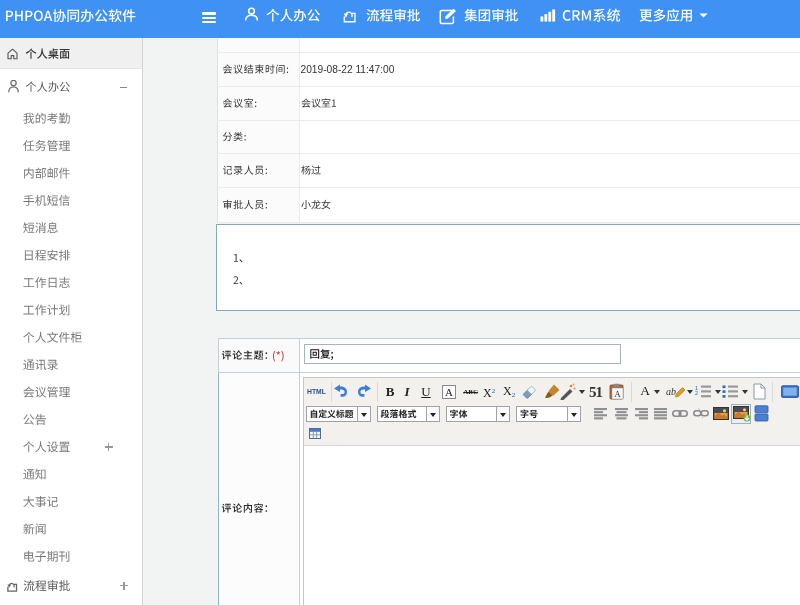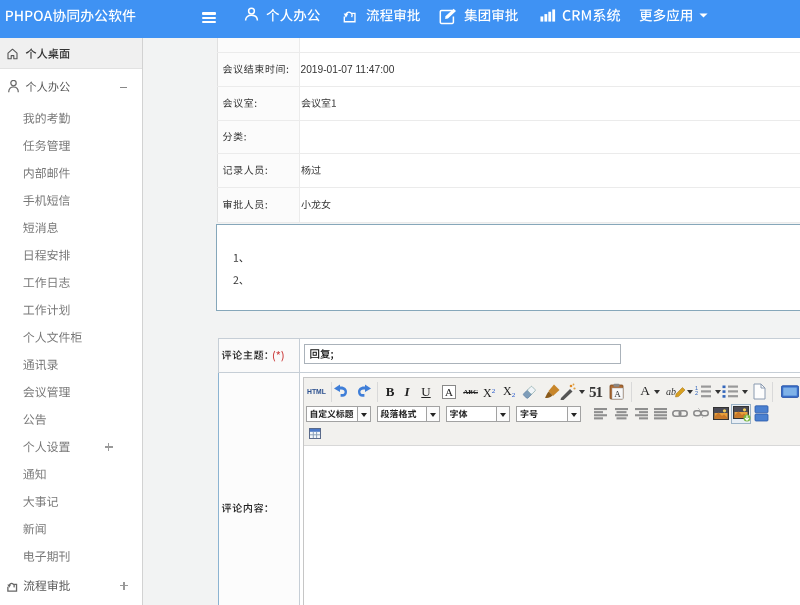--- a/index.html
+++ b/index.html
@@ -54,21 +54,21 @@
 <div class="abs" style="left:123.2px;top:581.6px;width:1.6px;height:8px;background:#999"></div>
 <div class="abs" style="left:217px;top:38px;width:583px;height:184.5px;background:#fff;border-left:1px solid #e0e0e0"></div>
 <div class="abs" style="left:218px;top:38px;width:81px;height:183.5px;background:#fbfbfb"></div>
 <div class="abs" style="left:217px;top:52px;width:583px;height:1px;background:#ebebeb"></div>
 <div class="abs" style="left:217px;top:86px;width:583px;height:1px;background:#ebebeb"></div>
 <div class="abs" style="left:217px;top:120px;width:583px;height:1px;background:#ebebeb"></div>
 <div class="abs" style="left:217px;top:153px;width:583px;height:1px;background:#ebebeb"></div>
 <div class="abs" style="left:217px;top:187px;width:583px;height:1px;background:#ebebeb"></div>
 <div class="abs" style="left:217px;top:221.5px;width:583px;height:1px;background:#ebebeb"></div>
 <div class="abs" style="left:299px;top:38px;width:1px;height:184px;background:#ebebeb"></div>
-<div class="abs" style="left:300.5px;top:63.5px;width:96px;height:11px;font-size:10.2px;color:#333;line-height:11px">2019-01-07 11:47:00</div>
+<div class="abs" style="left:300.5px;top:63.5px;width:96px;height:11px;font-size:10.2px;color:#333;line-height:11px">2019-08-22 11:47:00</div>
 <div class="abs" style="left:216px;top:224px;width:590px;height:87px;background:#fff;border:1px solid #86a7ba"></div>
 <div class="abs" style="left:217.5px;top:338px;width:582.5px;height:267px;background:#fff"></div>
 <div class="abs" style="left:217.5px;top:338px;width:582.5px;height:1px;background:#c6ced6"></div>
 <div class="abs" style="left:217.5px;top:338px;width:1px;height:34px;background:#c6ced6"></div>
 <div class="abs" style="left:217.5px;top:372px;width:1px;height:233px;background:#8cb3d1"></div>
 <div class="abs" style="left:298.5px;top:338px;width:1px;height:267px;background:#c6ced6"></div>
 <div class="abs" style="left:217.5px;top:371.5px;width:582.5px;height:1px;background:#c6ced6"></div>
 <div class="abs" style="left:218.5px;top:339px;width:80px;height:32.5px;background:#fafafa"></div>
 <div class="abs" style="left:218.5px;top:372.5px;width:80px;height:232px;background:#fcfcfc"></div>
 <div class="abs" style="left:303.5px;top:344px;width:317px;height:19.5px;background:#fff;border:1px solid #aab2ba"></div>

